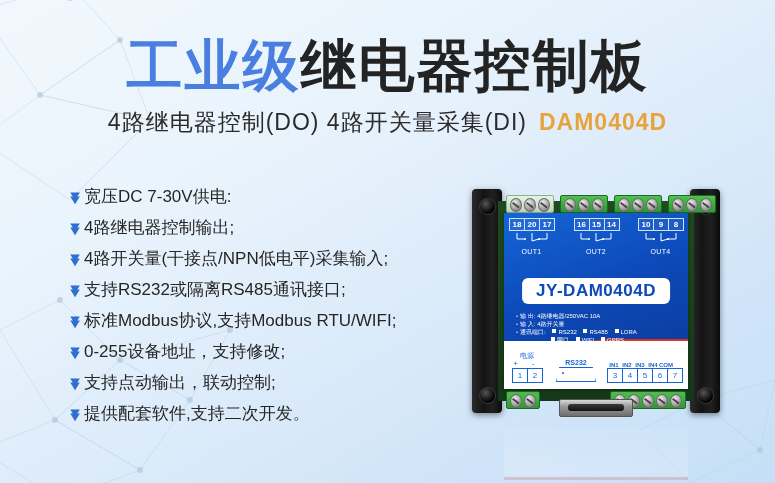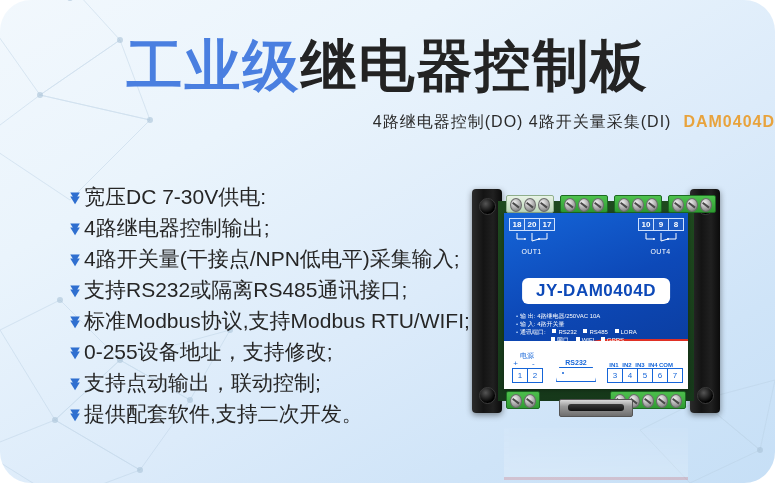--- a/index.html
+++ b/index.html
@@ -3,52 +3,51 @@
 <meta charset="utf-8">
 <style>
   html,body{margin:0;padding:0;}
   body{
     width:775px;height:483px;overflow:hidden;
     font-family:"Liberation Sans","DejaVu Sans",sans-serif;
   }
   #banner{
     position:relative;width:775px;height:483px;overflow:hidden;
     background:linear-gradient(150deg,#f2f8fd 0%,#eaf4fc 28%,#dcebfa 58%,#cfe4f8 80%,#c6dff6 100%);
-    border-radius:31px;
   }
   
   .mesh{position:absolute;inset:0;pointer-events:none;}
   .mesh svg{display:block;width:100%;height:100%;}
 
   
   .headline{
     position:absolute;left:0;right:0;top:36px;text-align:center;
     font-size:56px;line-height:60px;font-weight:bold;letter-spacing:2px;
     white-space:nowrap;
   }
   .headline .hl-blue{color:#4a7fe0;}
   .headline .hl-dark{color:#232323;}
   .subline{
-    position:absolute;left:0;right:0;top:110px;text-align:right;
-    font-size:16px;line-height:24px;letter-spacing:1px;white-space:nowrap;
+    position:absolute;left:0;right:0;top:110px;text-align:center;
+    font-size:23px;line-height:24px;letter-spacing:1px;white-space:nowrap;
   }
   .subline .sub-dark{color:#2b2b2b;}
   .subline .sub-model{color:#e8a33d;font-weight:bold;letter-spacing:1px;margin-left:12px;}
 
   
   .features{position:absolute;left:66px;top:186px;width:390px;}
   .feat{display:flex;align-items:flex-start;margin-bottom:9px;}
   .feat .chev{
     flex:0 0 auto;width:18px;margin-top:6px;color:#2f6fd0;
     line-height:7px;font-size:13px;text-align:center;
   }
   .feat .chev i{display:block;font-style:normal;transform:scaleX(1.25);}
   .feat .chev i:last-child{margin-top:-3px;}
   .feat .ftxt{
-    flex:1 1 auto;color:#262626;font-size:21px;line-height:22px;white-space:nowrap;
+    flex:1 1 auto;color:#262626;font-size:17px;line-height:22px;white-space:nowrap;
   }
 
   
   #device{position:absolute;left:472px;top:189px;width:248px;height:224px;}
   .rail{
     position:absolute;top:0;width:30px;height:224px;border-radius:4px;
     background:linear-gradient(90deg,#2b2b2b,#141414 38%,#202020 70%,#0b0b0b);
     box-shadow:0 2px 6px rgba(0,0,0,.45);
   }
   .rail.left{left:0;}
@@ -342,20 +341,33 @@
             <span class="numbox">17</span>
           </div>
           <svg class="relsym" width="44" height="12" viewBox="0 0 44 12">
             <path d="M7 0 V6 H15 M22 0 V8 M37 0 V6 H29 M29 6 L22 8" stroke="#fff" stroke-width="1" fill="none"></path>
             <circle cx="15" cy="6" r="1" fill="#fff"></circle>
               <circle cx="29" cy="6" r="1" fill="#fff"></circle>
           </svg>
           <div class="outlbl">OUT1</div>
         </div>
 
+        <div class="outgrp">
+          <div class="numrow">
+            <span class="numbox">16</span>
+            <span class="numbox">15</span>
+            <span class="numbox">14</span>
+          </div>
+          <svg class="relsym" width="44" height="12" viewBox="0 0 44 12">
+            <path d="M7 0 V6 H15 M22 0 V8 M37 0 V6 H29 M29 6 L22 8" stroke="#fff" stroke-width="1" fill="none"></path>
+            <circle cx="15" cy="6" r="1" fill="#fff"></circle>
+              <circle cx="29" cy="6" r="1" fill="#fff"></circle>
+          </svg>
+          <div class="outlbl">OUT2</div>
+        </div>
 
 
         <div class="outgrp">
           <div class="numrow">
             <span class="numbox">10</span>
             <span class="numbox">9</span>
             <span class="numbox">8</span>
           </div>
           <svg class="relsym" width="44" height="12" viewBox="0 0 44 12">
             <path d="M7 0 V6 H15 M22 0 V8 M37 0 V6 H29 M29 6 L22 8" stroke="#fff" stroke-width="1" fill="none"></path>

